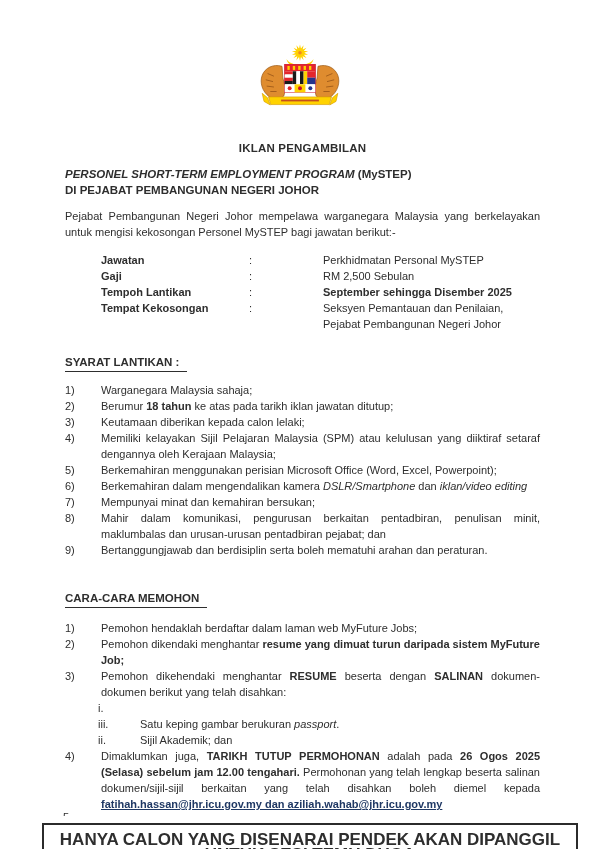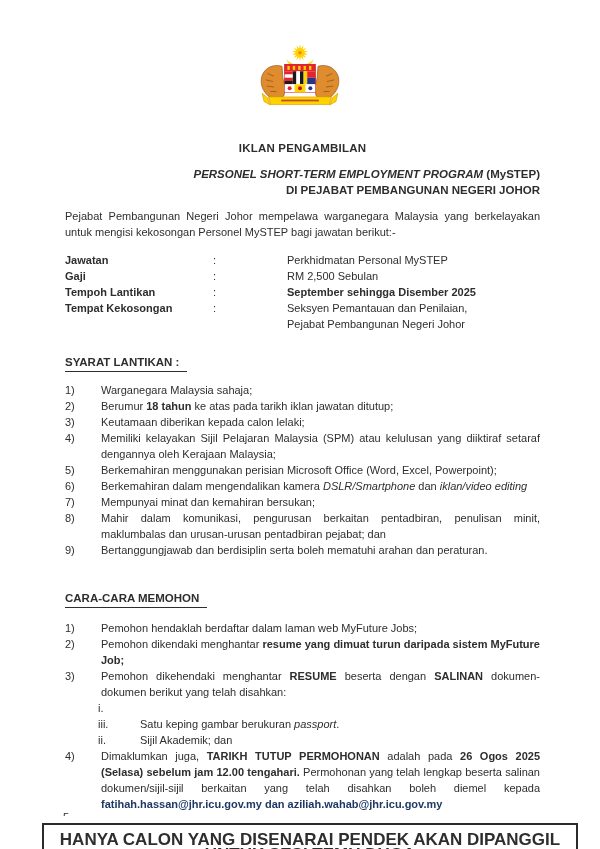--- a/index.html
+++ b/index.html
@@ -3,28 +3,28 @@
 <meta charset="utf-8">
 <style>
   html,body{margin:0;padding:0;background:#ffffff;}
   body{
     width:600px;height:849px;overflow:hidden;position:relative;
     font-family:"Liberation Sans", sans-serif;
     font-size:11px;line-height:16px;color:#2e2e2e;
   }
   .b{font-weight:bold}
   .i{font-style:italic}
-  .u{}
+  .u{text-decoration:underline}
   .page{position:relative;width:600px;height:849px;background:#fff;}
   .content{padding:0 60px 0 65px;}
   .crest{width:112px;height:72px;margin:42px auto 0;display:block;}
   .doc-title{margin-top:26px;text-align:center;font-weight:bold;font-size:11.5px;letter-spacing:.2px;}
-  .doc-subtitle{margin-top:10px;text-align:right;font-weight:bold;font-size:11.5px;line-height:16px;}
+  .doc-subtitle{margin-top:10px;text-align:left;font-weight:bold;font-size:11.5px;line-height:16px;}
   .intro{margin:10px 0 0;text-align:justify;}
-  .details{margin-top:12px;}
+  .details{margin-top:12px;margin-left:36px;}
   .drow{display:flex;}
   .dlabel{width:148px;font-weight:bold;flex:none;}
   .dcolon{width:26px;flex:none;}
   .dvalue{flex:1;padding-left:48px;}
   .section-heading{margin-top:2px;font-weight:bold;font-size:11.5px;}
   .section-heading .hd{display:inline-block;border-bottom:1.5px solid #2e2e2e;padding:0 8px 1px 0;margin-top:20px;}
   .cara-heading{margin-top:12px;}
   .list{margin-top:10px;}
   .cara-list{margin-top:12px;}
   .lrow{display:flex;}

